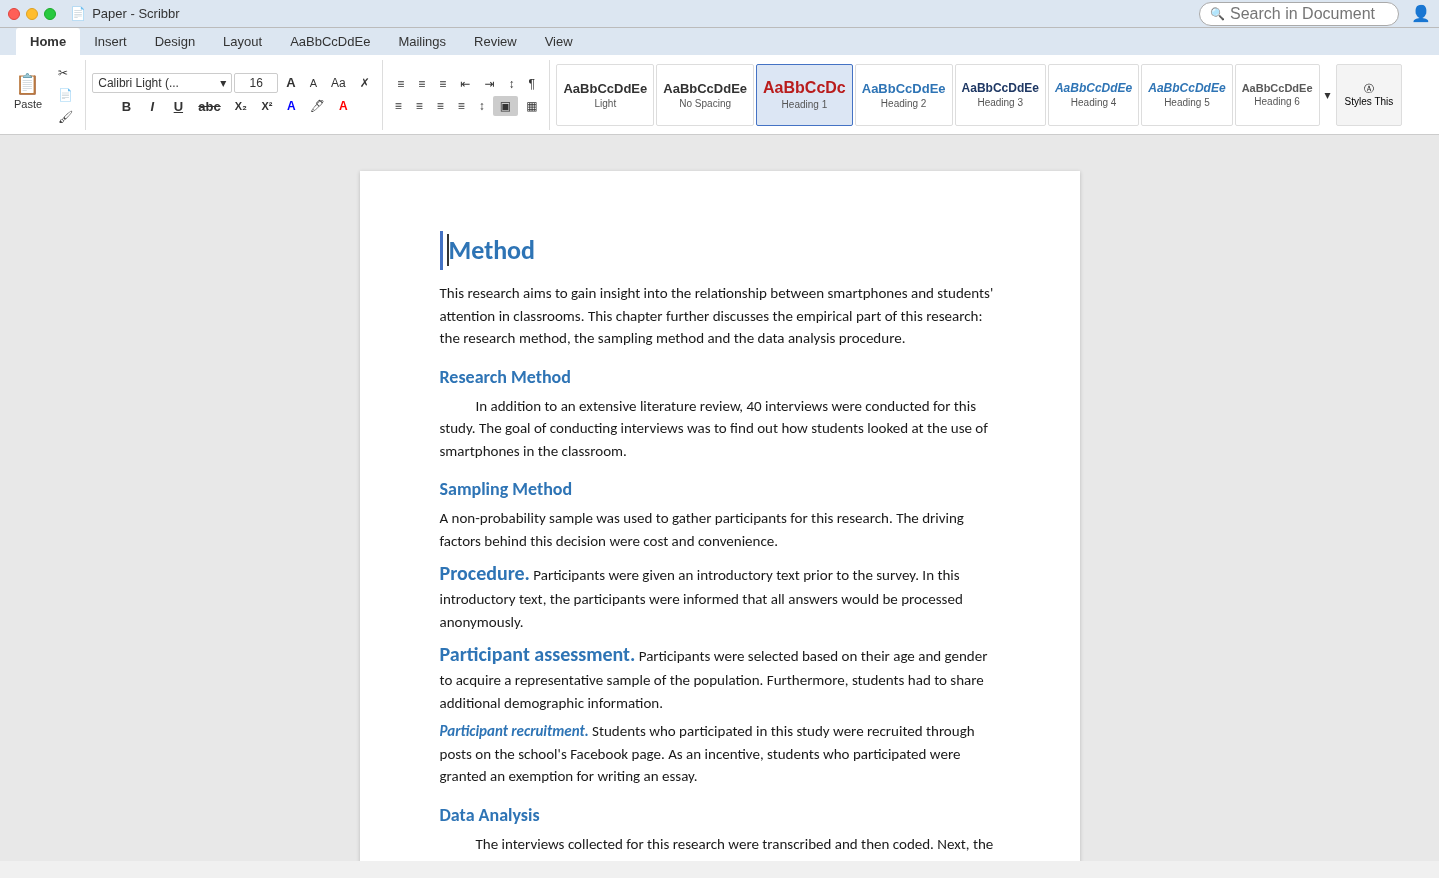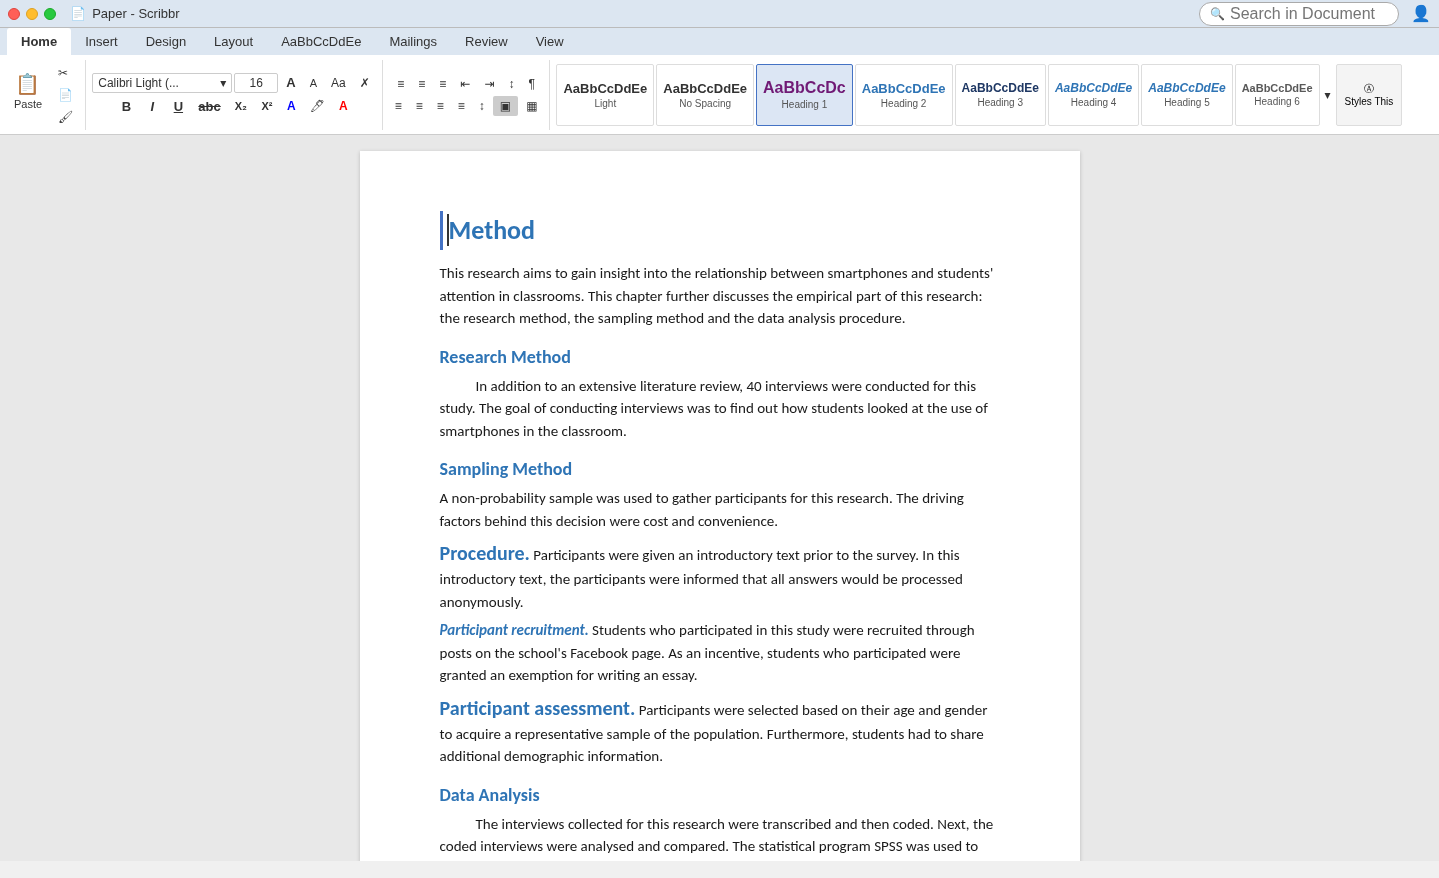--- a/index.html
+++ b/index.html
@@ -36,21 +36,21 @@
       gap: 5px;
     }
     .search-in-doc input { border: none; outline: none; font-size: 16px; color: #737373; width: 160px; }
     .user-icon-area { display: flex; align-items: center; gap: 4px; font-size: 16px; color: #555; }
 
     
     .ribbon-tabs {
       background: #dce6f1;
       display: flex;
       align-items: flex-end;
-      padding: 0 7px;
+      padding: 0 16px;
       border-bottom: none;
     }
     .ribbon-tab {
       padding: 6px 14px;
       font-size: 13px;
       cursor: pointer;
       color: #333;
       border-radius: 3px 3px 0 0;
     }
     .ribbon-tab.active {
@@ -118,21 +118,21 @@
       font-size: 11px;
       height: 62px;
       display: flex;
       flex-direction: column;
       justify-content: center;
       align-items: center;
     }
     .style-box.active { background: #dce6f4; border-color: #4472c4; }
     .style-box-preview { font-size: 14px; font-weight: bold; }
     .style-box-label { font-size: 10px; color: #555; margin-top: 2px; }
-    .style-box.heading1 .style-box-preview { font-size: 16px; font-weight: bold; color: #701a75; }
+    .style-box.heading1 .style-box-preview { font-size: 16px; font-weight: bold; color: #b91c1c; }
     .style-box.heading2 .style-box-preview { font-size: 14px; font-weight: bold; color: #2e74b5; }
     .style-box.heading3 .style-box-preview { font-size: 13px; font-weight: bold; }
     .style-box.heading4 .style-box-preview { font-size: 12px; font-weight: bold; }
     .style-box.heading5 .style-box-preview { font-size: 12px; font-style: italic; color: #2e74b5; }
     .style-box.heading6 .style-box-preview { font-size: 11px; }
     .styles-pane-btn {
       display: flex;
       flex-direction: column;
       align-items: center;
       justify-content: center;
@@ -147,21 +147,21 @@
       text-align: center;
     }
 
     
     .doc-area {
       background: #e8e8e8;
       flex: 1;
       overflow-y: auto;
       display: flex;
       justify-content: center;
-      padding: 16px 0;
+      padding: 36px 0;
       height: calc(878px - 28px - 36px - 88px);
     }
     .page {
       background: white;
       width: 720px;
       min-height: 900px;
       padding: 60px 80px;
       box-shadow: 0 1px 4px rgba(0,0,0,0.2);
       font-family: 'Calibri Light', 'Calibri', Georgia, serif;
       font-size: 15px;
@@ -374,29 +374,29 @@
     <p class="doc-para">
       A non-probability sample was used to gather participants for this research. The driving factors behind this decision were cost and convenience.
     </p>
 
     <p class="doc-para">
       <span class="doc-heading3-run">Procedure.</span>
       Participants were given an introductory text prior to the survey. In this introductory text, the participants were informed that all answers would be processed anonymously.
     </p>
 
     <p class="doc-para">
+      <span class="doc-heading3-run">Participant assessment.</span>
+      Participants were selected based on their age and gender to acquire a representative sample of the population. Furthermore, students had to share additional demographic information.
+    </p>
+
+    <p class="doc-para">
       <span class="doc-heading3-italic-run">Participant recruitment.</span>
       Students who participated in this study were recruited through posts on the school's Facebook page. As an incentive, students who participated were granted an exemption for writing an essay.
     </p>
 
-    <p class="doc-para">
-      <span class="doc-heading3-run">Participant assessment.</span>
-      Participants were selected based on their age and gender to acquire a representative sample of the population. Furthermore, students had to share additional demographic information.
-    </p>
-
     <div class="doc-heading2">Data Analysis</div>
 
     <p class="doc-para-indent">
       The interviews collected for this research were transcribed and then coded. Next, the coded interviews were analysed and compared. The statistical program SPSS was used to perform the analysis.
     </p>
 
     <div style="margin-top: 30px;"></div>
 
   </div>
 </div>

